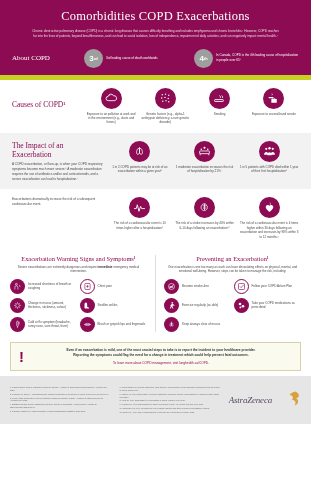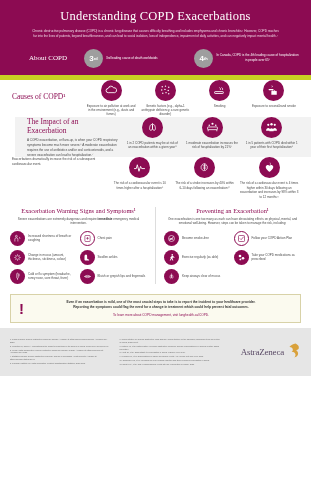--- a/index.html
+++ b/index.html
@@ -29,21 +29,20 @@
     font-size: 3.1px;
     line-height: 1.55;
     text-align: center;
     padding: 0 18px;
   }
   .about {
     background: #8c0b52;
     display: flex;
     align-items: center;
     padding: 3px 12px 7px;
-    text-align: center;
   }
   .about-label {
     color: #ffffff;
     font-family: "Liberation Serif", serif;
     font-size: 7px;
     width: 72px;
     flex: 0 0 72px;
   }
   .about-stats { display: flex; flex: 1; gap: 5px; }
   .about-stat { display: flex; align-items: center; gap: 3px; flex: 1; }
@@ -54,22 +53,22 @@
     color: #ffffff;
     display: flex; align-items: center; justify-content: center;
     font-size: 8px; font-weight: bold;
   }
   .circle-grey sup { font-size: 4px; }
   .about-txt { color: #ffffff; font-size: 3.1px; line-height: 1.5; }
 
   .stripe { height: 5px; background: #c8d123; }
 
   
-  .section { padding: 0 12px; background: #ffffff; }
-  .section.alt { background: #f2f2f2; margin-left: 15px; }
+  .section { padding: 8px 12px; background: #ffffff; }
+  .section.alt { background: #f2f2f2; }
   .sec-title {
     font-family: "Liberation Serif", serif;
     color: #8c0b52;
     font-size: 7.5px;
     line-height: 1.25;
     margin-bottom: 3px;
   }
   .sec-body { font-size: 3.1px; line-height: 1.55; color: #4a4a4a; }
 
   
@@ -130,31 +129,31 @@
 
   
   .footer {
     background: #e6e6e6; display: flex; gap: 8px;
     padding: 6px 10px; align-items: center;
     height: 48px;
   }
   .refs { flex: 1; display: flex; gap: 8px; }
   .ref-col { flex: 1; }
   .ref-line { font-size: 1.9px; line-height: 1.45; color: #6a6a6a; margin-bottom: 1px; }
-  .logo { width: 72px; flex: 0 0 72px; display: flex; align-items: center; justify-content: flex-end; gap: 4px; }
+  .logo { width: 72px; flex: 0 0 72px; display: flex; align-items: center; justify-content: flex-end; gap: 16px; font-style: italic; }
   .logo-txt { font-family: "Liberation Serif", serif; font-size: 9px; color: #5a4a66; letter-spacing: -.2px; }
   .logo-mark svg { width: 13px; height: 15px; }
 </style>
 </head>
 <body>
 
 <div class="page">
 
   <div class="hero">
-    <div class="hero-title">Understanding COPD Exacerbations</div>
+    <div class="hero-title">Comorbidities COPD Exacerbations</div>
     <div class="hero-sub">Chronic obstructive pulmonary disease (COPD) is a chronic lung disease that causes difficulty breathing and includes emphysema and chronic bronchitis.¹ However, COPD reaches far into the lives of patients, beyond breathlessness, and can lead to social isolation, loss of independence, impairment of daily activities, and can negatively impact mental health.²</div>
   </div>
 
   <div class="about">
     <div class="about-label">About COPD</div>
     <div class="about-stats">
       <div class="about-stat">
         <div class="circle-grey">
           <span>3</span>
             <sup>rd</sup>

